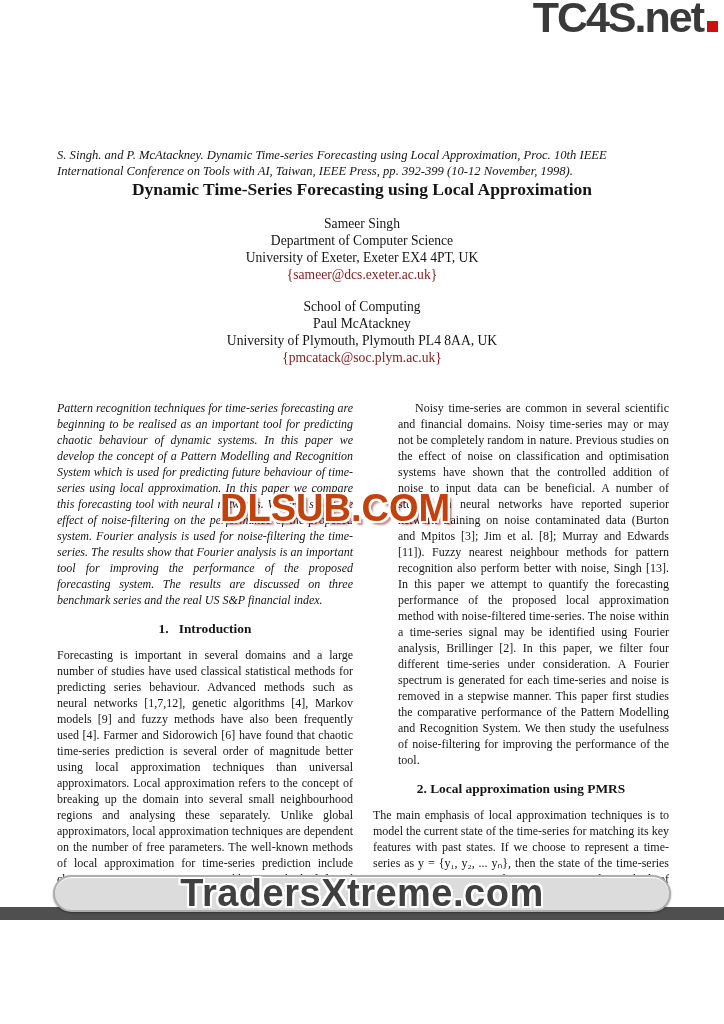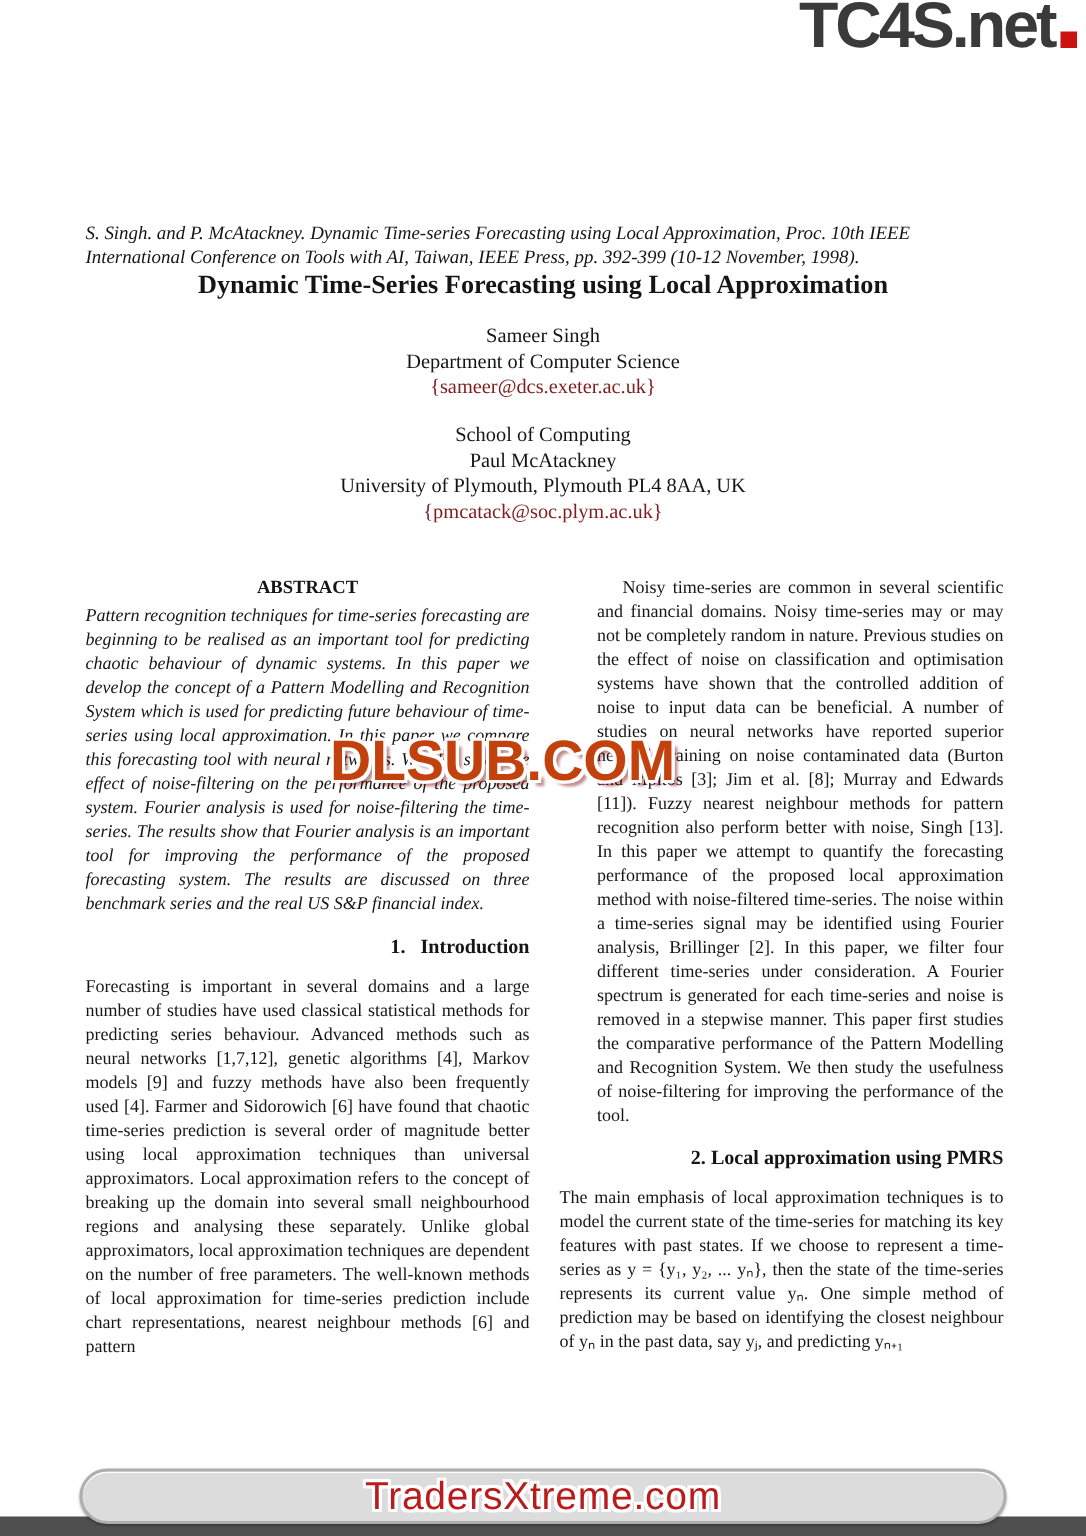--- a/index.html
+++ b/index.html
@@ -1,18 +1,18 @@
 <!DOCTYPE html>
 <html><head>
 <meta charset="utf-8">
 <style>
   * { margin:0; padding:0; box-sizing:border-box; }
   html,body { background:#ffffff; }
   .page {
-    position:relative; width:724px; height:1024px; margin:0 auto;
+    position:relative; width:724px; height:920px; margin:0 auto;
     background:#ffffff; overflow:hidden;
     font-family:"Liberation Serif", serif; color:#151515;
   }
 
   
   .logo {
     position:absolute; top:-4px; right:6px;
     font-family:"Liberation Sans", sans-serif;
     font-weight:bold; font-size:43px; letter-spacing:-2px;
     color:#3a3a3a; display:flex; align-items:flex-end; line-height:1;
@@ -32,21 +32,21 @@
     display:flex; gap:20px; margin-top:34px;
     font-size:12px; line-height:16px; text-align:justify;
   }
   .col { width:296px; flex:0 0 296px; }
 
   .abstract-head { text-align:center; font-weight:bold; font-size:12.4px; margin-bottom:3px; }
   .abstract-body { font-style:italic; }
 
   .sec-heading {
     font-weight:bold; font-size:13.4px; margin:13px 0 10px;
-    white-space:pre-wrap; text-align:right;
+    white-space:pre-wrap; text-align:center;
   }
   .para { margin:0; }
   .indent { text-indent:17px;margin-left:25px; }
 
   
   .wm-center {
     position:absolute; left:220px; top:487px;
     font-family:"Liberation Sans", sans-serif;
     font-weight:900; font-size:38px; letter-spacing:0px;
     color:#c2410c;
@@ -62,22 +62,22 @@
   }
   .bottom-banner {
     position:absolute; left:50%; bottom:8px; transform:translateX(-50%);
     width:618px; height:37px;
     background:#dcdcdc; border:2px solid #aeaeae; border-radius:19px;
     display:flex; align-items:center; justify-content:center;
     box-shadow: inset 0 1px 0 #ffffff, 0 1px 2px rgba(0,0,0,0.35);
   }
   .wm-bottom-text {
     font-family:"Liberation Sans", sans-serif;
-    font-weight:400; font-size:26px; letter-spacing:0.5px;
-    color:#b91c1c;
+    font-weight:700; font-size:38px; letter-spacing:0.5px;
+    color:#404040;
     text-shadow:
       -2px -2px 0 #fff, 2px -2px 0 #fff, -2px 2px 0 #fff, 2px 2px 0 #fff,
       -2px 0 0 #fff, 2px 0 0 #fff, 0 -2px 0 #fff, 0 2px 0 #fff;
   }
 </style>
 </head>
 <body>
 
 <div class="page">
 
@@ -88,34 +88,34 @@
 
   <div class="content">
 
     <p class="citation">S. Singh. and P. McAtackney. Dynamic Time-series Forecasting using Local Approximation, Proc. 10th IEEE International Conference on Tools with AI, Taiwan,  IEEE Press, pp. 392-399 (10-12 November, 1998).</p>
 
     <h1 class="title">Dynamic Time-Series Forecasting using Local Approximation</h1>
 
     <div class="author-block">
       <div>Sameer Singh</div>
       <div>Department of Computer Science</div>
+      <div>University of Exeter, Exeter EX4 4PT, UK</div>
       <div class="email">{sameer@dcs.exeter.ac.uk}</div>
     </div>
 
     <div class="author-block">
       <div>School of Computing</div>
       <div>Paul McAtackney</div>
       <div>University of Plymouth, Plymouth PL4 8AA, UK</div>
       <div class="email">{pmcatack@soc.plym.ac.uk}</div>
     </div>
 
     <div class="columns">
 
       <div class="col">
-        <div class="abstract-head">ABSTRACT</div>
         <p class="para abstract-body">Pattern recognition techniques for time-series forecasting are beginning to be realised as an important tool for predicting chaotic behaviour of dynamic systems. In this paper we develop the concept of a Pattern Modelling and Recognition System which is used for predicting future behaviour of time-series using local approximation. In this paper we compare this forecasting tool with neural networks. We also study the effect of noise-filtering on the performance of the proposed system. Fourier analysis is used for noise-filtering the time-series. The results show that Fourier analysis is an important tool for improving the performance of the proposed forecasting system. The results are discussed on three benchmark series and the real US S&amp;P financial index.</p>
 
         <h2 class="sec-heading">1.   Introduction</h2>
         <p class="para">Forecasting is important in several domains and a large number of studies have used classical statistical methods for predicting series behaviour. Advanced methods such as neural networks [1,7,12], genetic algorithms [4], Markov models [9] and fuzzy methods have also been frequently used [4]. Farmer and Sidorowich [6] have found that chaotic time-series prediction is several order of magnitude better using local approximation techniques than universal approximators. Local approximation refers to the concept of breaking up the domain into several small neighbourhood regions and analysing these separately. Unlike global approximators, local approximation techniques are dependent on the number of free parameters. The well-known methods of local approximation for time-series prediction include chart representations, nearest neighbour methods [6] and pattern</p>
       </div>
 
       <div class="col">
         <p class="para indent">Noisy time-series are common in several scientific and financial domains. Noisy time-series may or may not be completely random in nature. Previous studies on the effect of noise on classification and optimisation systems have shown that the controlled addition of noise to input data can be beneficial. A number of studies on neural networks have reported superior network training on noise contaminated data (Burton and Mpitos [3]; Jim et al. [8]; Murray and Edwards [11]). Fuzzy nearest neighbour methods for pattern recognition also perform better with noise, Singh [13]. In this paper we attempt to quantify the forecasting performance of the proposed local approximation method with noise-filtered time-series. The noise within a time-series signal may be identified using Fourier analysis, Brillinger [2]. In this paper, we filter four different time-series under consideration. A Fourier spectrum is generated for each time-series and noise is removed in a stepwise manner. This paper first studies the comparative performance of the Pattern Modelling and Recognition System. We then study the usefulness of noise-filtering for improving the performance of the tool.</p>
 
         <h2 class="sec-heading">2. Local approximation using PMRS</h2>

